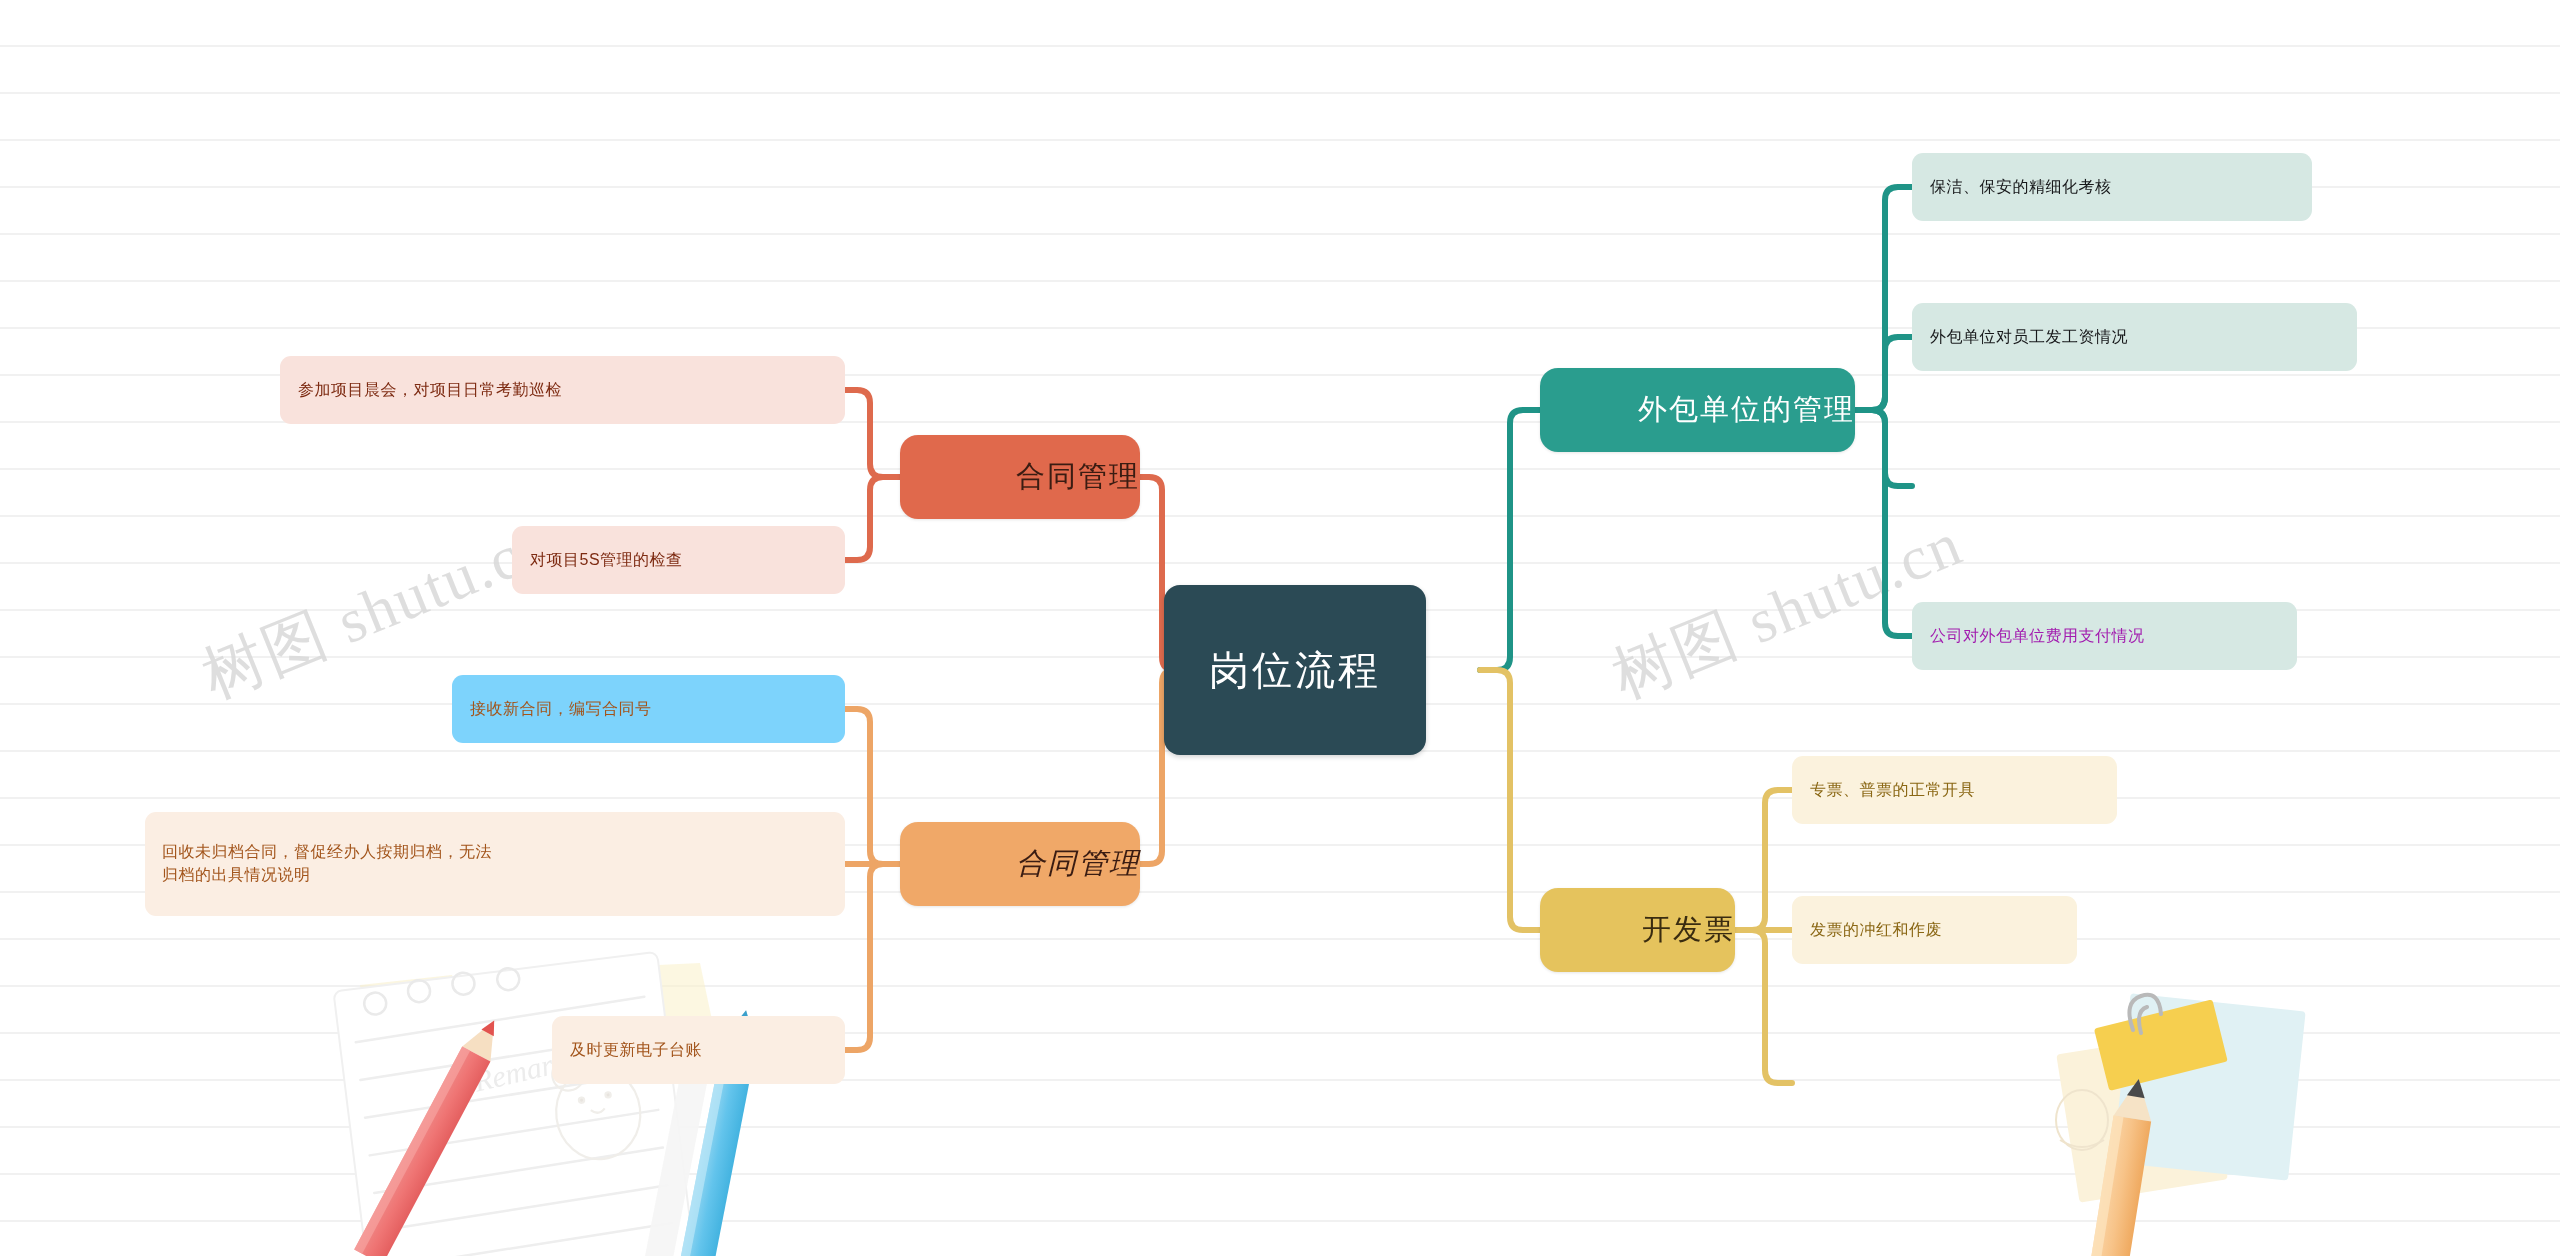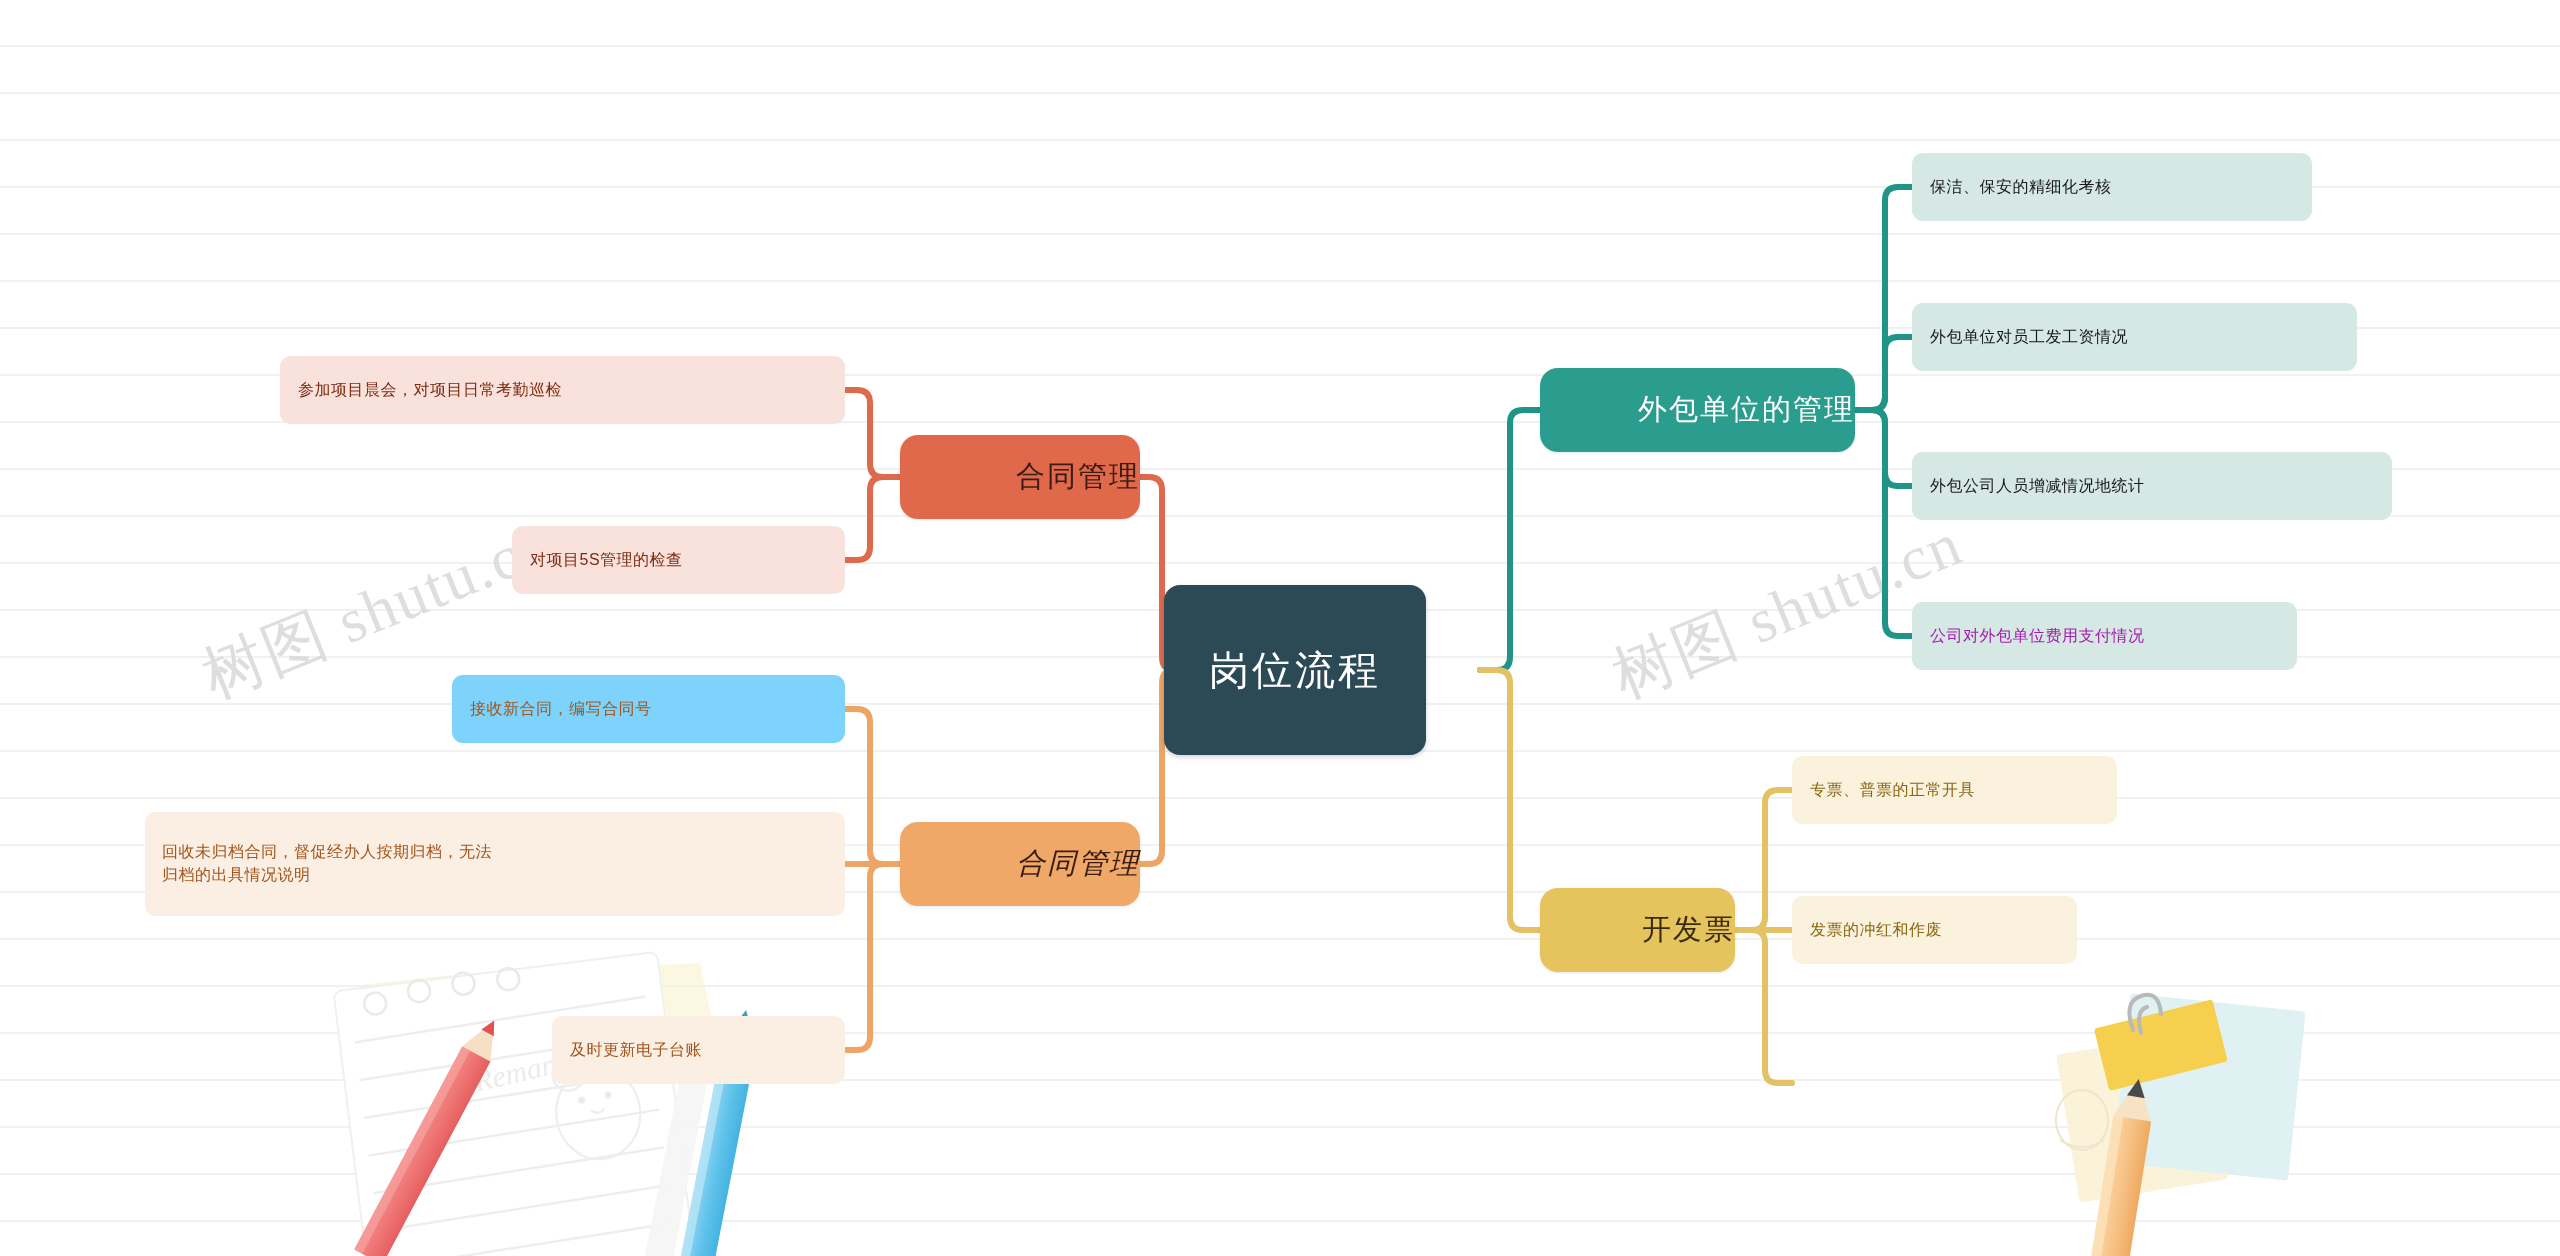--- a/index.html
+++ b/index.html
@@ -267,23 +267,20 @@
   </div>
 
   <div class="node node-leaf leaf-r" style="left:1912px; top:153px; width:400px; height:68px; background:#d6e8e3; color:#17181a;">
     <span>保洁、保安的精细化考核</span>
   </div>
 
   <div class="node node-leaf leaf-r" style="left:1912px; top:303px; width:445px; height:68px; background:#d6e8e3; color:#17181a;">
     <span>外包单位对员工发工资情况</span>
   </div>
 
-  <div class="node node-leaf leaf-r" style="left:1912px; top:452px; width:480px; height:68px; background:#d6e8e3; color:#17181a;">
-    <span>外包公司人员增减情况地统计</span>
-  </div>
 
   <div class="node node-leaf leaf-r" style="left:1912px; top:602px; width:385px; height:68px; background:#d6e8e3; color:#a21caf;">
     <span>公司对外包单位费用支付情况</span>
   </div>
 
   <div class="node node-branch" style="left:1540px; top:888px; width:195px; height:84px; background:#e5c35d; color:#3a2c10;">
     <span>开发票</span>
   </div>
 
   <div class="node node-leaf leaf-r" style="left:1792px; top:756px; width:325px; height:68px; background:#fbf2dd; color:#8a6714;">

